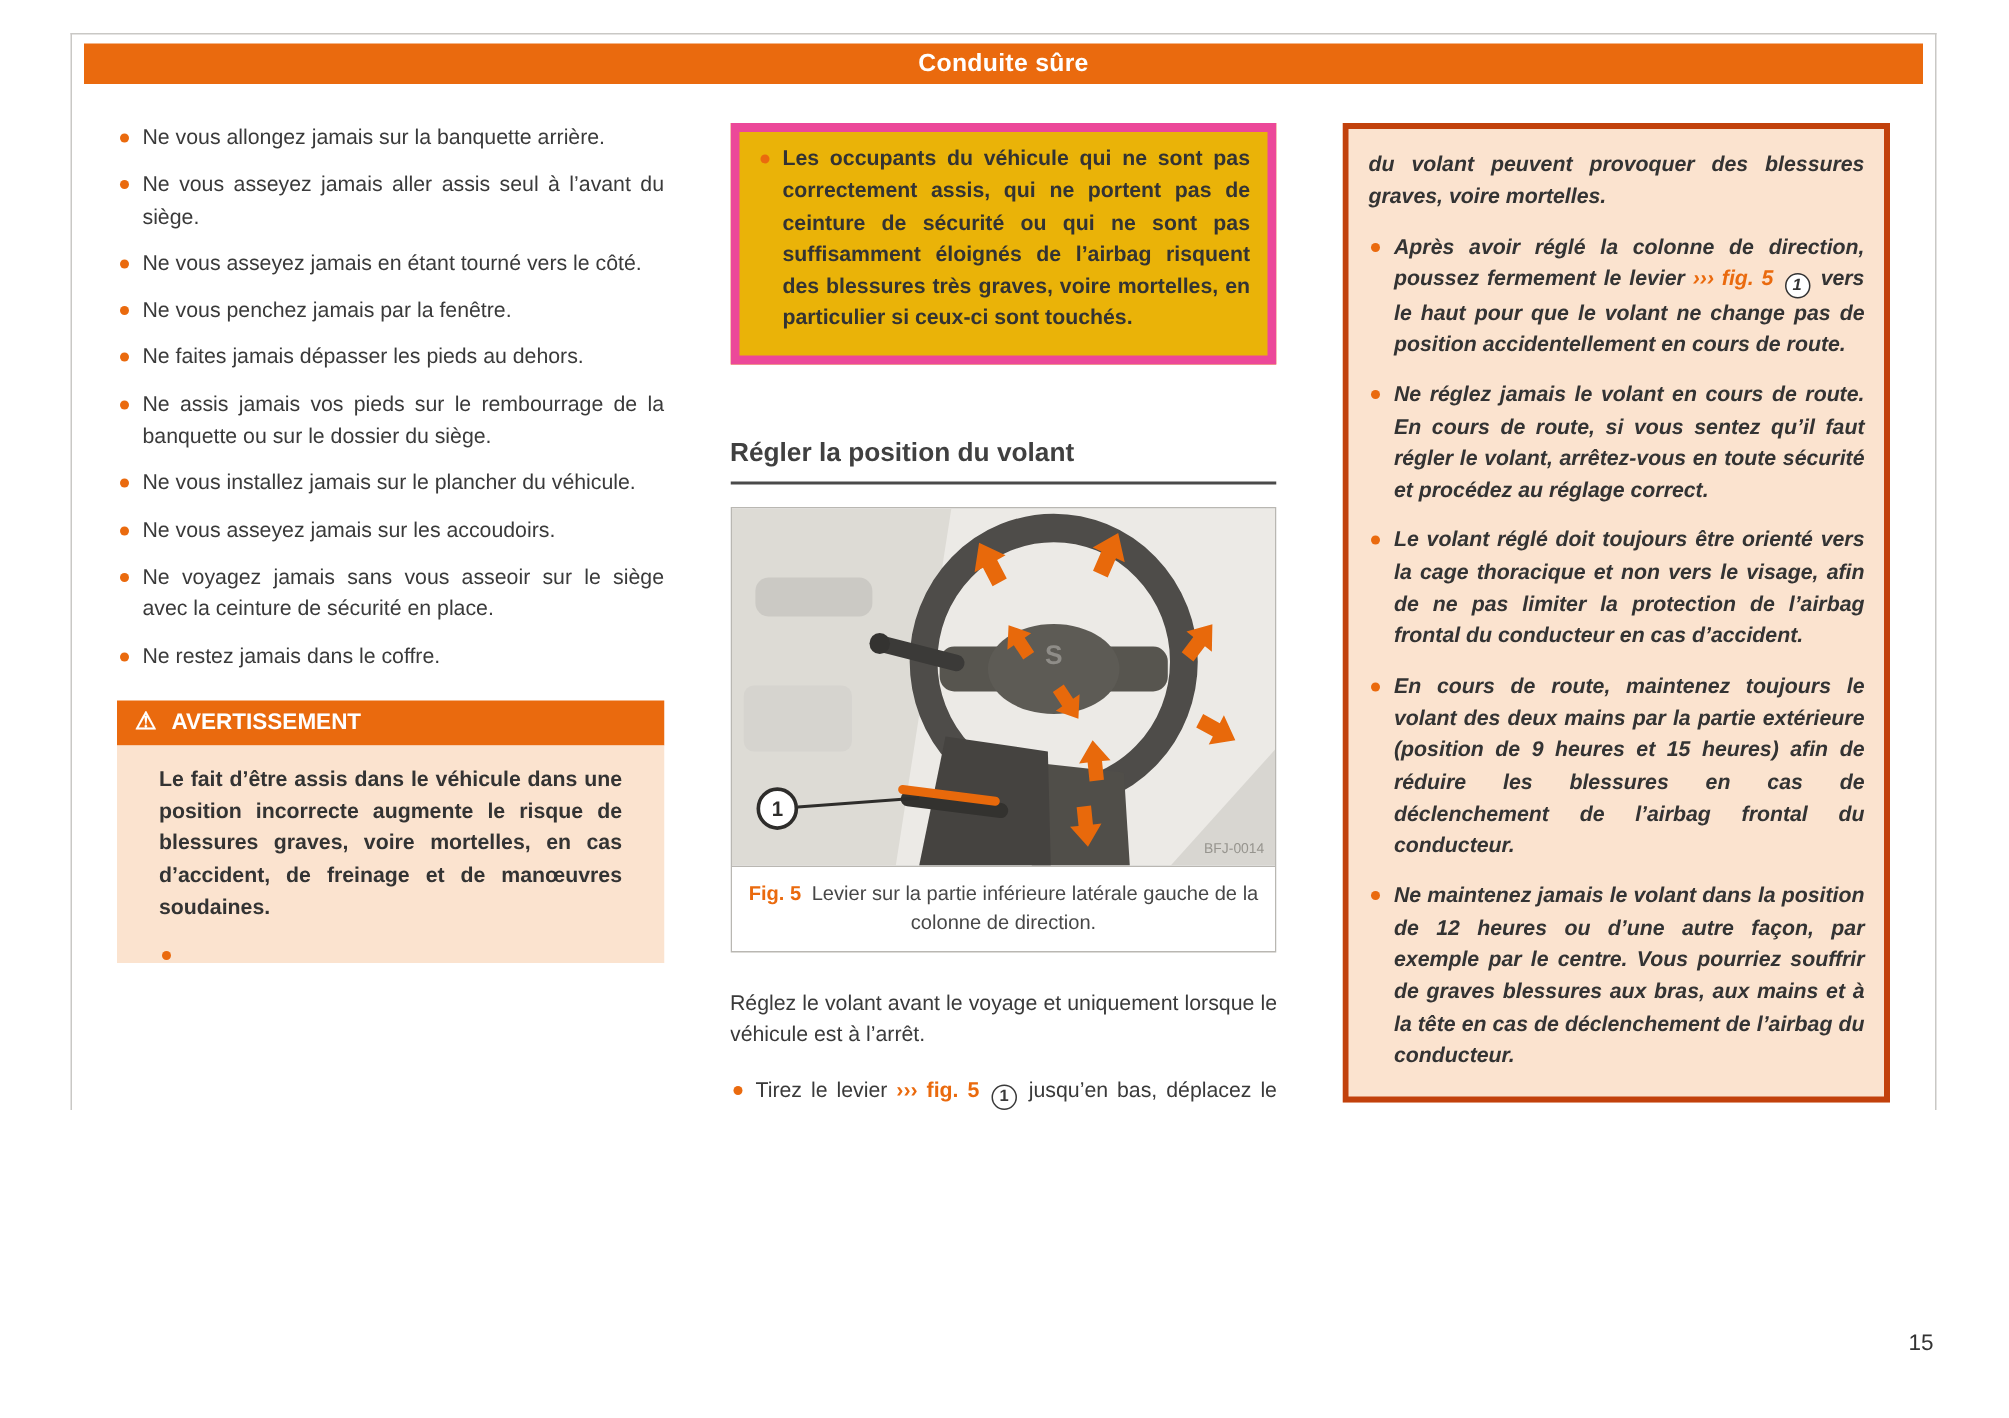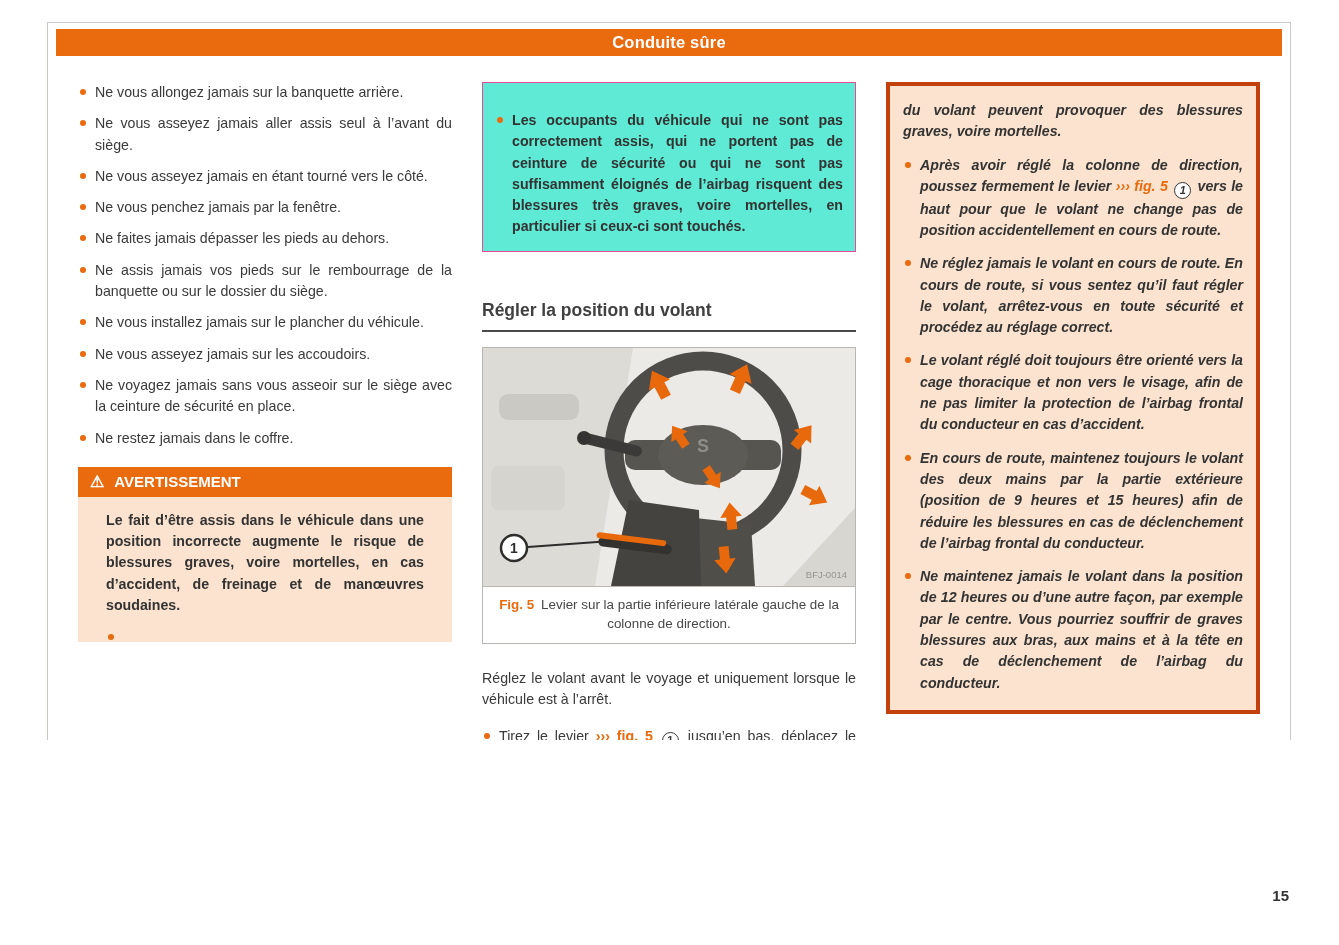--- a/index.html
+++ b/index.html
@@ -12,21 +12,21 @@
     position:absolute; left:47px; top:22px; width:1244px; height:718px;
     border:1px solid #c9c8c5; border-bottom:none; background:#fff;
     padding:6px 8px 0 8px; overflow:hidden;
   }
   .banner {
     height:27px; background:#EA6A0E; color:#fff;
     display:flex; align-items:center; justify-content:center;
     font-weight:bold; font-size:16.5px; letter-spacing:.2px;
   }
   .content {
-    display:grid; grid-template-columns:1fr 1fr 1fr; column-gap:30px;
+    display:grid; grid-template-columns:1fr 1fr 1fr; column-gap:44px;
     padding:26px 22px 0 22px; height:860px; overflow:hidden;
   }
   .col { overflow:hidden; }
 
   
   .bullet {
     position:relative; padding-left:17px; margin-bottom:10px;
     font-size:14.2px; line-height:1.5; text-align:justify;
   }
   .dot {
@@ -45,22 +45,22 @@
   .warn-icon { font-size:16px; line-height:1; }
   .warn-body {
     background:#FBE3CF; padding:13px 28px 15px;
     font-weight:bold; font-size:14.2px; line-height:1.5;
     text-align:justify; color:#333;
   }
   .warn-body .bullet { margin:11px 0 0; }
   .warn-body .para + .bullet { margin-top:11px; }
 
   .note-box {
-    border:1px solid #ec4899; background:#5eead4;
-    padding:27px 12px 13px; font-weight:bold; color:#333;
+    border:6px solid #ec4899; background:#eab308;
+    padding:8px 12px 13px; font-weight:bold; color:#333;
   }
   .note-box .bullet { margin-bottom:0; }
 
   
   .section-title {
     font-size:17.5px; font-weight:bold; color:#404040;
     margin-top:48px; padding-bottom:9px; border-bottom:2px solid #4a4a4a;
   }
   .figure { margin-top:15px; border:1px solid #b9b7b2; background:#fff; }
   .fig-image { display:block; width:100%; height:238px; }
@@ -87,21 +87,21 @@
   .right-box {
     border:4px solid #c2410c; background:#FBE3CF;
     padding:14px 13px 16px; font-weight:bold; font-size:14.2px;
     line-height:1.5; color:#333; text-align:justify;font-style:italic;
   }
   .right-box .bullet { margin:12px 0 0; }
   .right-box .intro { margin-bottom:0; }
 
   .page-num {
     position:absolute; right:50px; bottom:41px;
-    font-weight:bold; font-size:15px; color:#333;
+    font-weight:normal; font-size:15px; color:#333;
   }
 </style>
 </head>
 <body>
 
 <div class="page-frame">
 
   <div class="banner">
     <span>Conduite sûre</span>
   </div>

